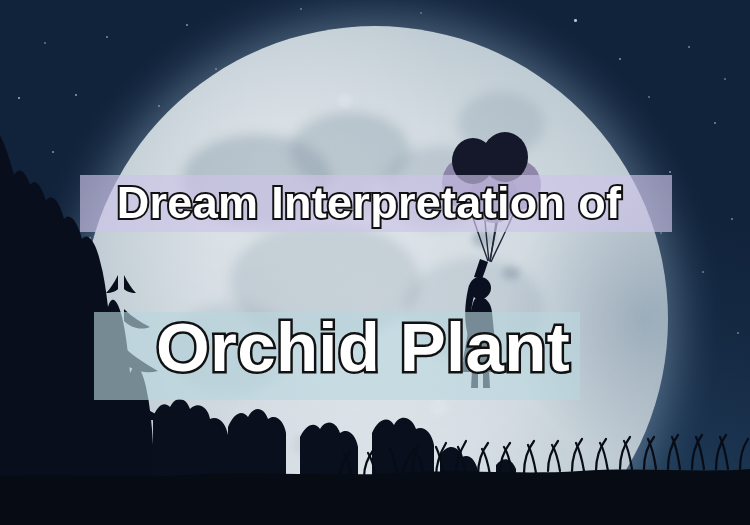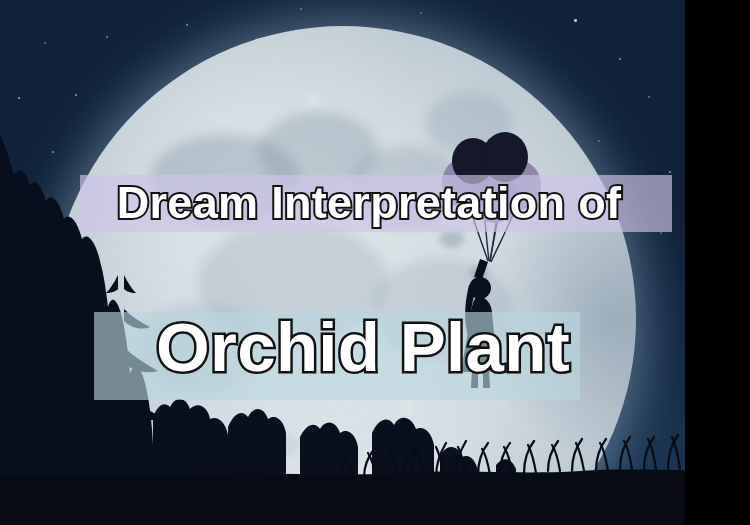--- a/index.html
+++ b/index.html
@@ -2,21 +2,21 @@
 <html><head>
 <meta charset="utf-8">
 <style>
   html, body {
     margin: 0;
     padding: 0;
     background: #000;
   }
   #stage {
     position: relative;
-    width: 685px;
+    width: 750px;
     height: 525px;
     overflow: hidden;
     font-family: "Liberation Sans", sans-serif;
     background: #16293f;
   }
 
   
   .sky {
     position: absolute;
     inset: 0;

